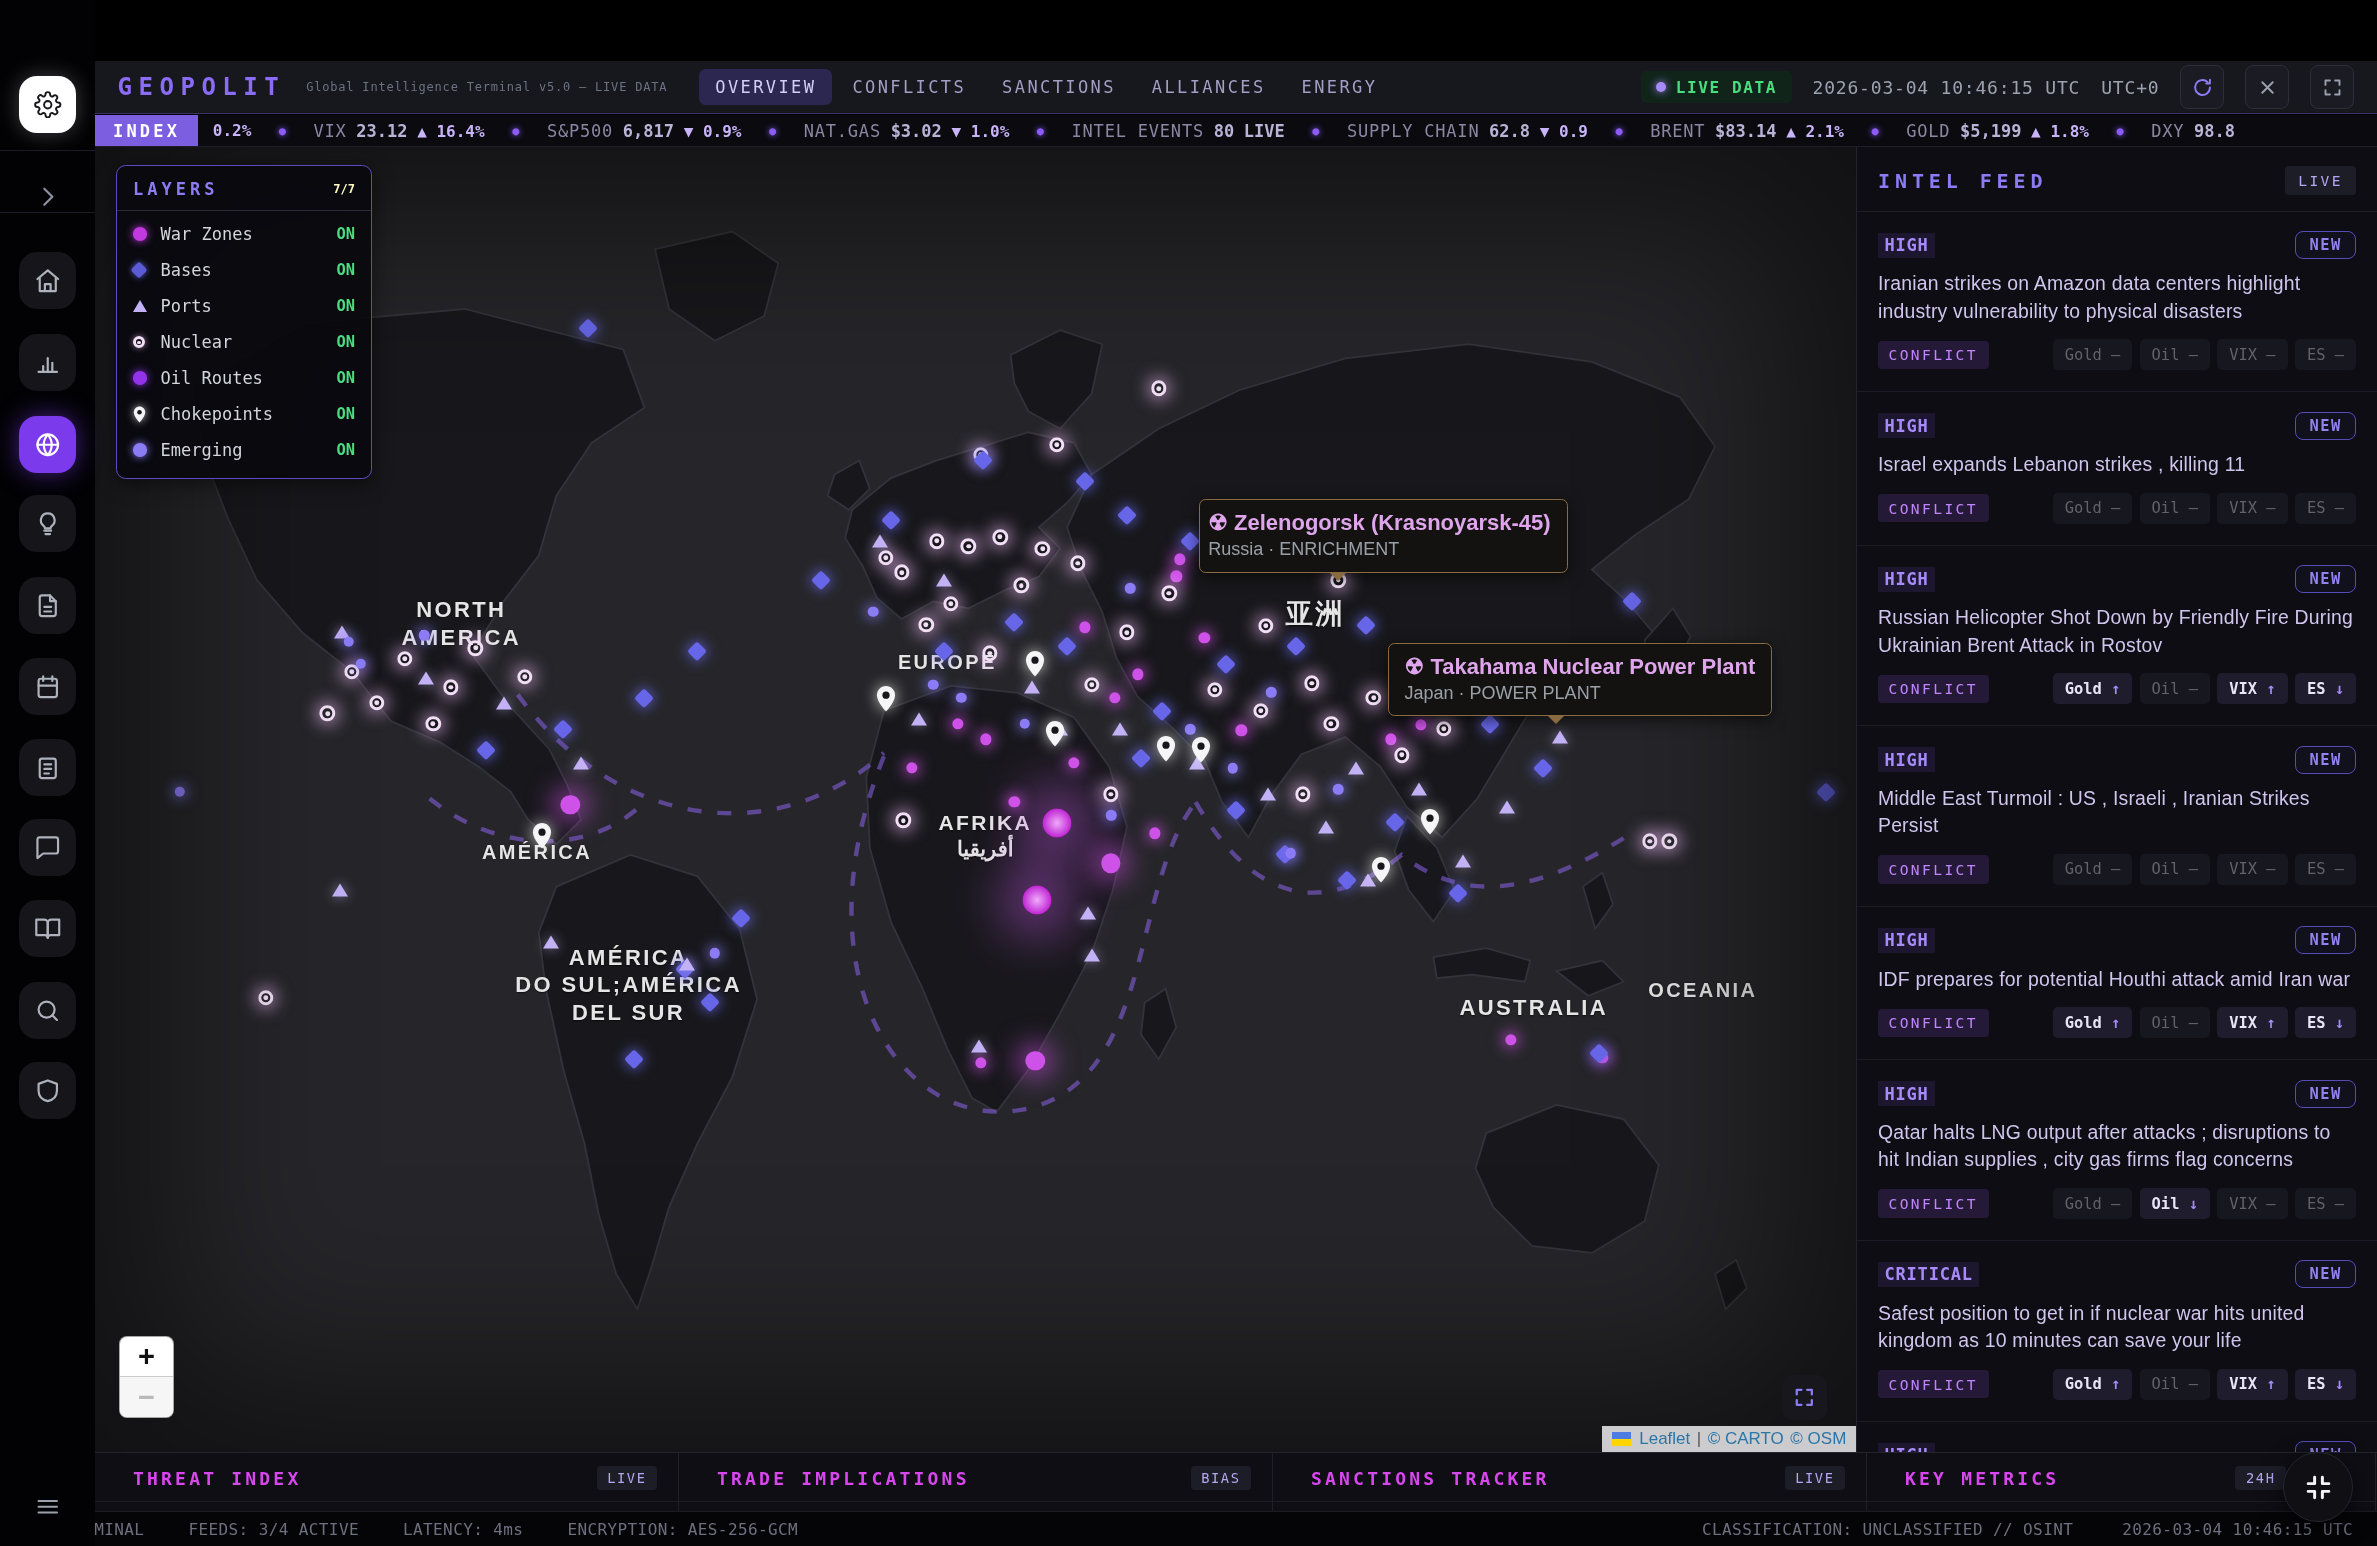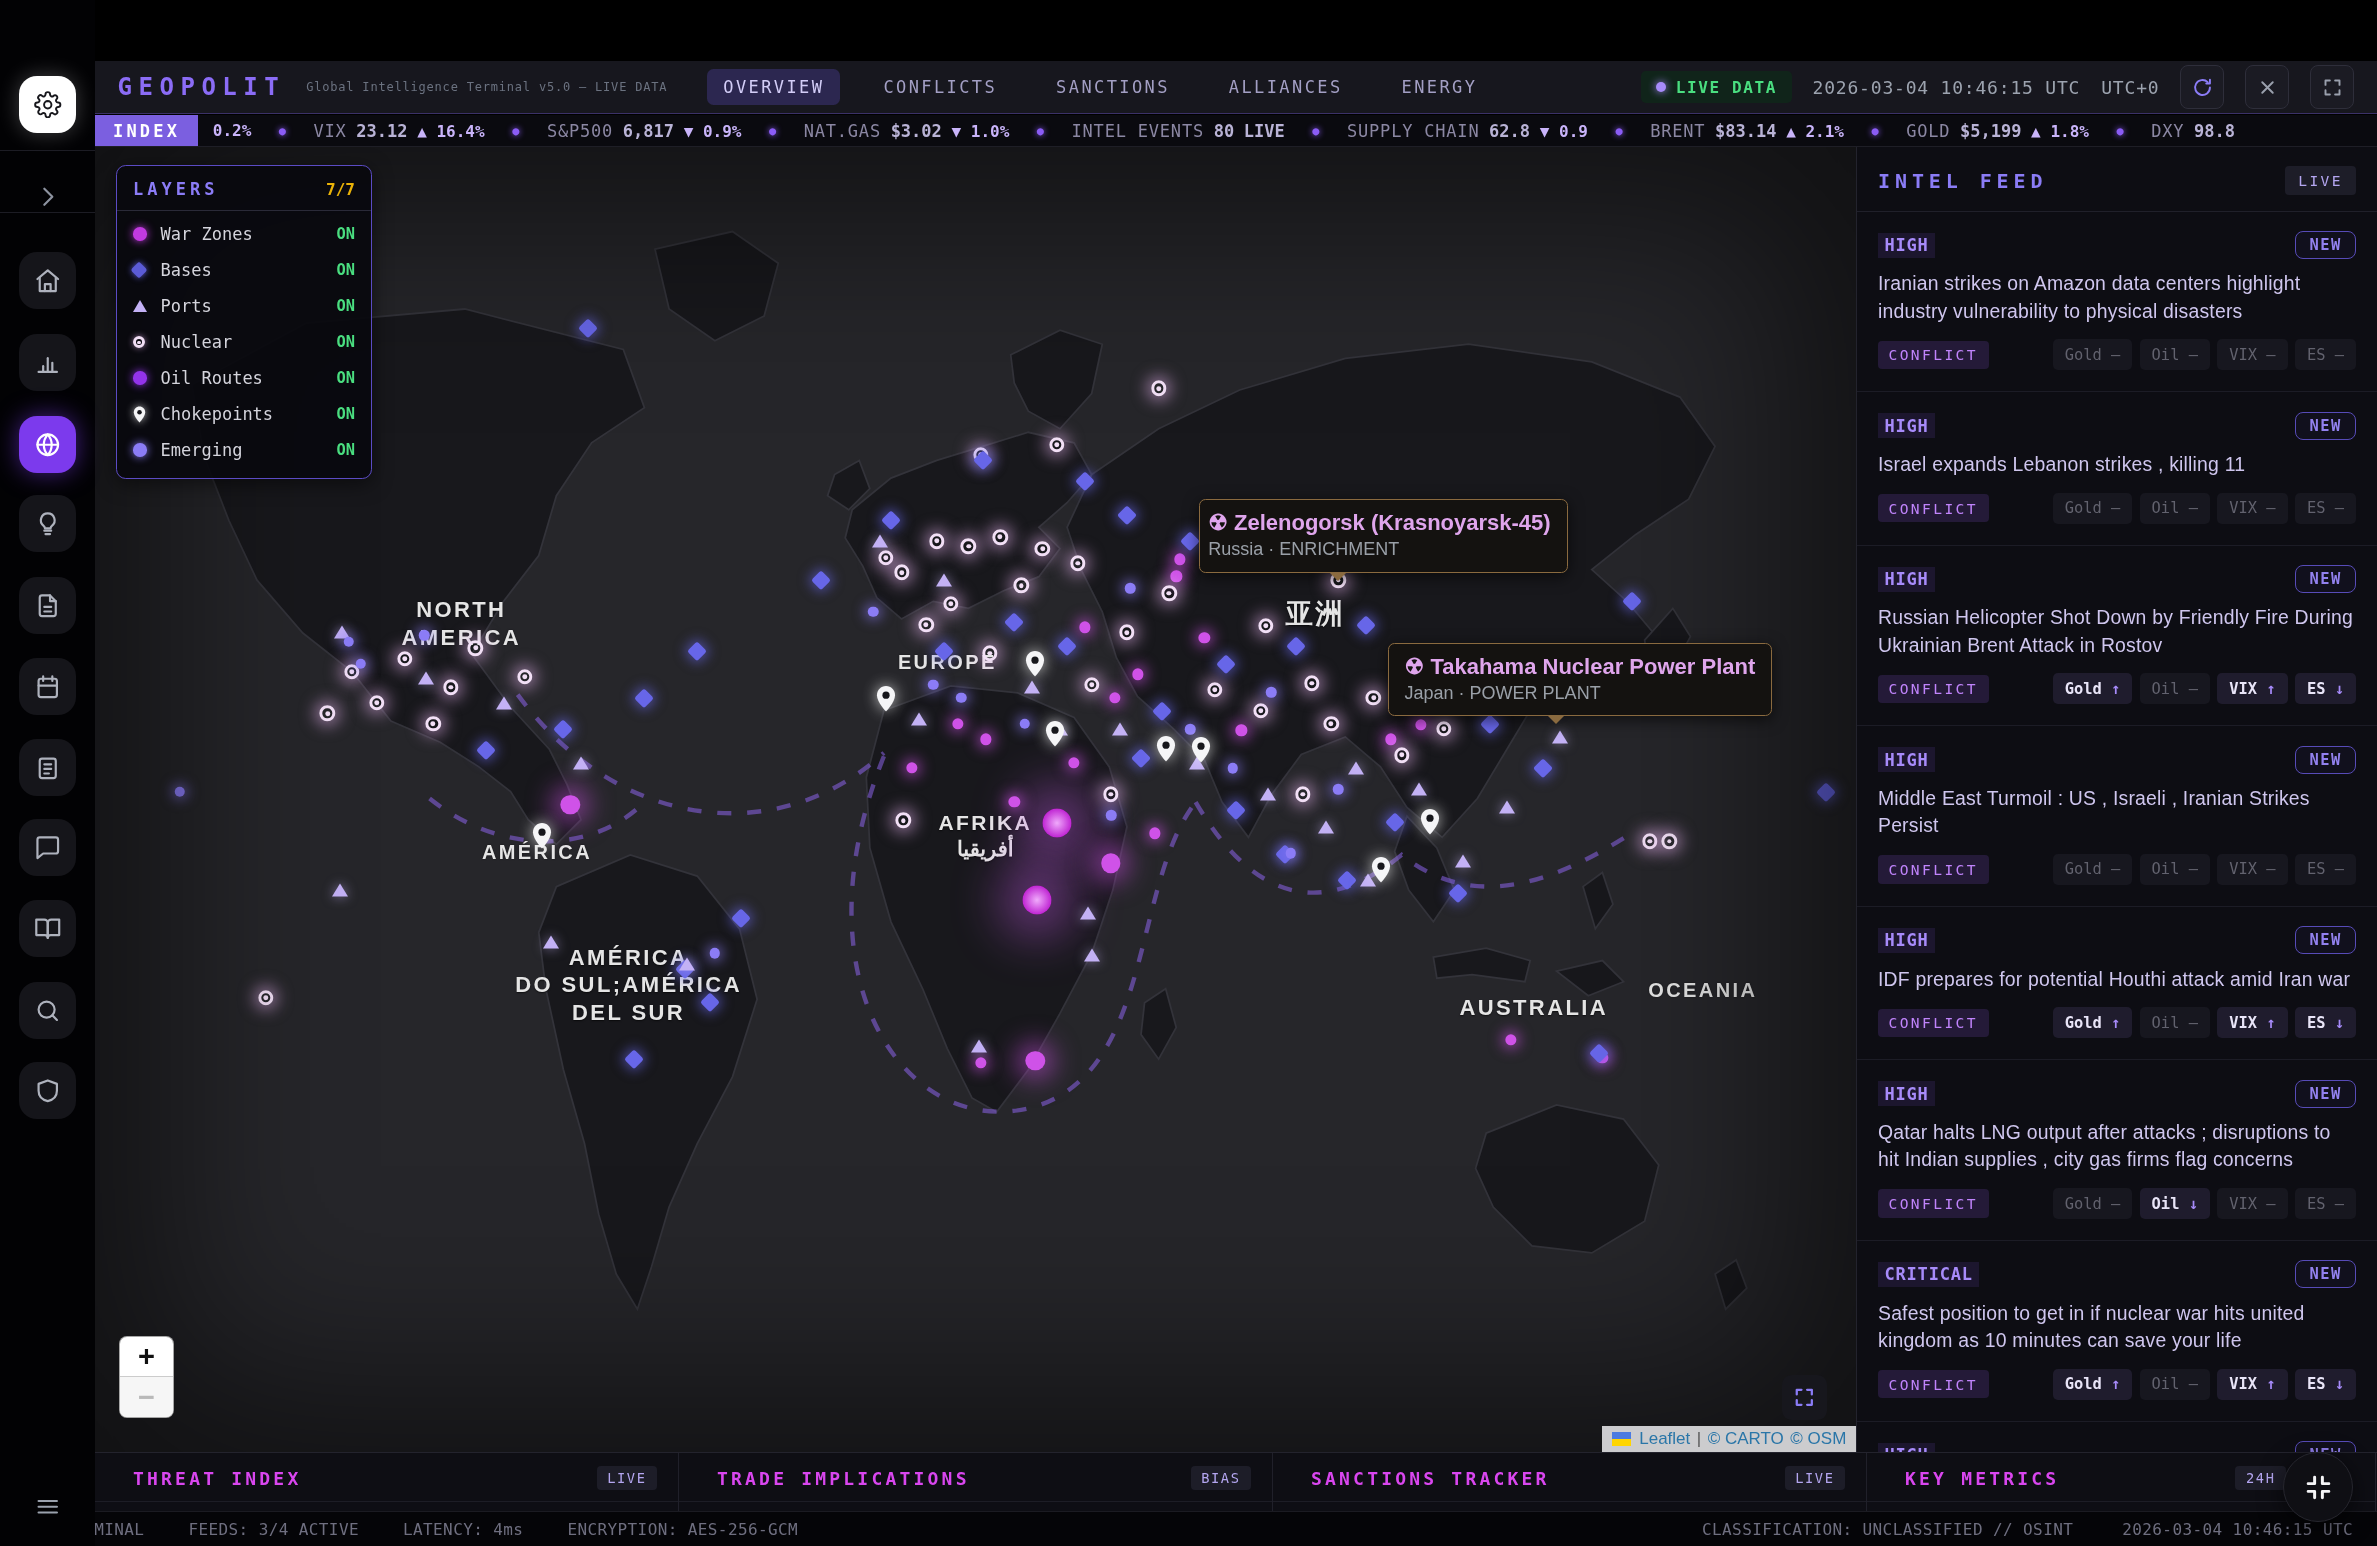--- a/index.html
+++ b/index.html
@@ -13,21 +13,21 @@
   .sb-btn svg { width:27.5px; height:27.5px; }
   .sb-btn.gear { background:#ffffff; color:#17171c; box-shadow:0 0 21px rgba(255,255,255,.25); }
   .sb-btn.plain { background:transparent; color:#8d93a0; }
   .sb-btn.active { background:#7c3aed; color:#fff; box-shadow:0 0 24px rgba(124,58,237,.55); }
   .sb-btn.menu { background:transparent; color:#9aa1ad; }
 
   
   .header { position:absolute; left:95px; right:0; top:61px; height:53px; background:#17171e; border-bottom:1.6px solid #3b3168; display:flex; align-items:center; padding:0 22.6px; z-index:50; }
   .brand { color:#8b6cf6; font-weight:bold; font-size:24px; letter-spacing:6.5px; }
   .subtitle { color:#6b7280; font-size:12px; margin-left:21px; letter-spacing:0.8px; }
-  .tabs { display:flex; align-items:flex-end; margin-left:40px; gap:27px; }
+  .tabs { display:flex; align-items:flex-end; margin-left:32px; gap:4px; }
   .tab { font-size:17px; letter-spacing:2.4px; color:#a39fc4; padding:8px 16px; border-radius:6.5px; cursor:pointer; white-space:nowrap; }
   .tab.active { background:#2c2750; color:#d3cdf7; }
   .hdr-right { margin-left:auto; display:flex; align-items:center; gap:21px; }
   .live-badge { display:flex; align-items:center; gap:9.7px; background:#10241a; border-radius:4.9px; padding:6.5px 14.6px; }
   .live-dot { width:10.5px; height:10.5px; border-radius:50%; background:#a78bfa; box-shadow:0 0 8px #a78bfa; }
   .live-badge span { color:#4ade80; font-size:16px; letter-spacing:1.6px; font-weight:bold; }
   .hdr-time, .hdr-tz { color:#9ca3af; font-size:18px; letter-spacing:0.8px; }
   .hdr-btn { width:44px; height:44px; border:0.8px solid #2e2e3a; background:#1b1b23; border-radius:8px; display:flex; align-items:center; justify-content:center; color:#9aa0ad; cursor:pointer; }
   .hdr-btn svg { width:21px; height:21px; }
   .hdr-btn.refresh { color:#8b7cf6; }
@@ -62,21 +62,21 @@
   .mk-choke svg { width:100%; height:100%; }
 
   .map-tooltip { position:absolute; background:#141210; border:1.2px solid #8a6a3f; border-radius:6.5px; padding:9.7px 16px 11.3px; z-index:20; box-shadow:0 3.2px 14.6px rgba(0,0,0,.6); }
   .mt-title { font-family:"Liberation Sans", sans-serif; font-weight:bold; font-size:22px; color:#dfa5ec; white-space:nowrap; }
   .mt-sub { font-family:"Liberation Sans", sans-serif; font-size:18px; color:#9aa0a8; margin-top:3.2px; }
   .mt-arrow { position:absolute; bottom:-18px; width:0; height:0; border:9px solid transparent; border-top-color:#8a6a3f; }
 
   .layers { position:absolute; left:21px; top:18px; width:256px; background:rgba(9,9,14,.93); border:1.2px solid #5b4bc4; border-radius:9.7px; z-index:25; box-shadow:0 4.9px 19.4px rgba(0,0,0,.5); }
   .layers-hd { display:flex; justify-content:space-between; align-items:center; padding:13px 16px 11.3px; border-bottom:0.8px solid #2a2a38; }
   .layers-title { color:#8b7cf6; font-weight:bold; font-size:17px; letter-spacing:4px; }
-  .layers-count { color:#eab308; font-size:16px; font-weight:bold; }
+  .layers-count { color:#fef9c3; font-size:12px; font-weight:bold; }
   .layer-row { display:flex; align-items:center; padding:8px 16px; cursor:pointer; }
   .layer-ic { width:27.5px; display:flex; justify-content:flex-start; align-items:center; }
   .layer-name { color:#d4d4dc; font-size:17px; }
   .layer-state { margin-left:auto; color:#4ade80; font-size:15.4px; font-weight:bold; }
   .li-circle { width:13.7px; height:13.7px; border-radius:50%; }
   .li-diamond { width:12px; height:12px; border-radius:2.4px; transform:rotate(45deg); }
   .li-tri { width:0; height:0; border-left:7.3px solid transparent; border-right:7.3px solid transparent; border-bottom:12px solid #c3b1f5; }
   .li-ring { width:12px; height:12px; border:3.2px solid #f2dff6; border-radius:50%; box-shadow:0 0 6.5px rgba(240,185,250,.6); display:flex; align-items:center; justify-content:center; }
   .li-ring::after { content:""; width:3.2px; height:3.2px; border-radius:50%; background:#f2dff6; }
   .li-pin { width:13px; height:17px; filter:drop-shadow(0 0 4px rgba(255,255,255,.7)); }

